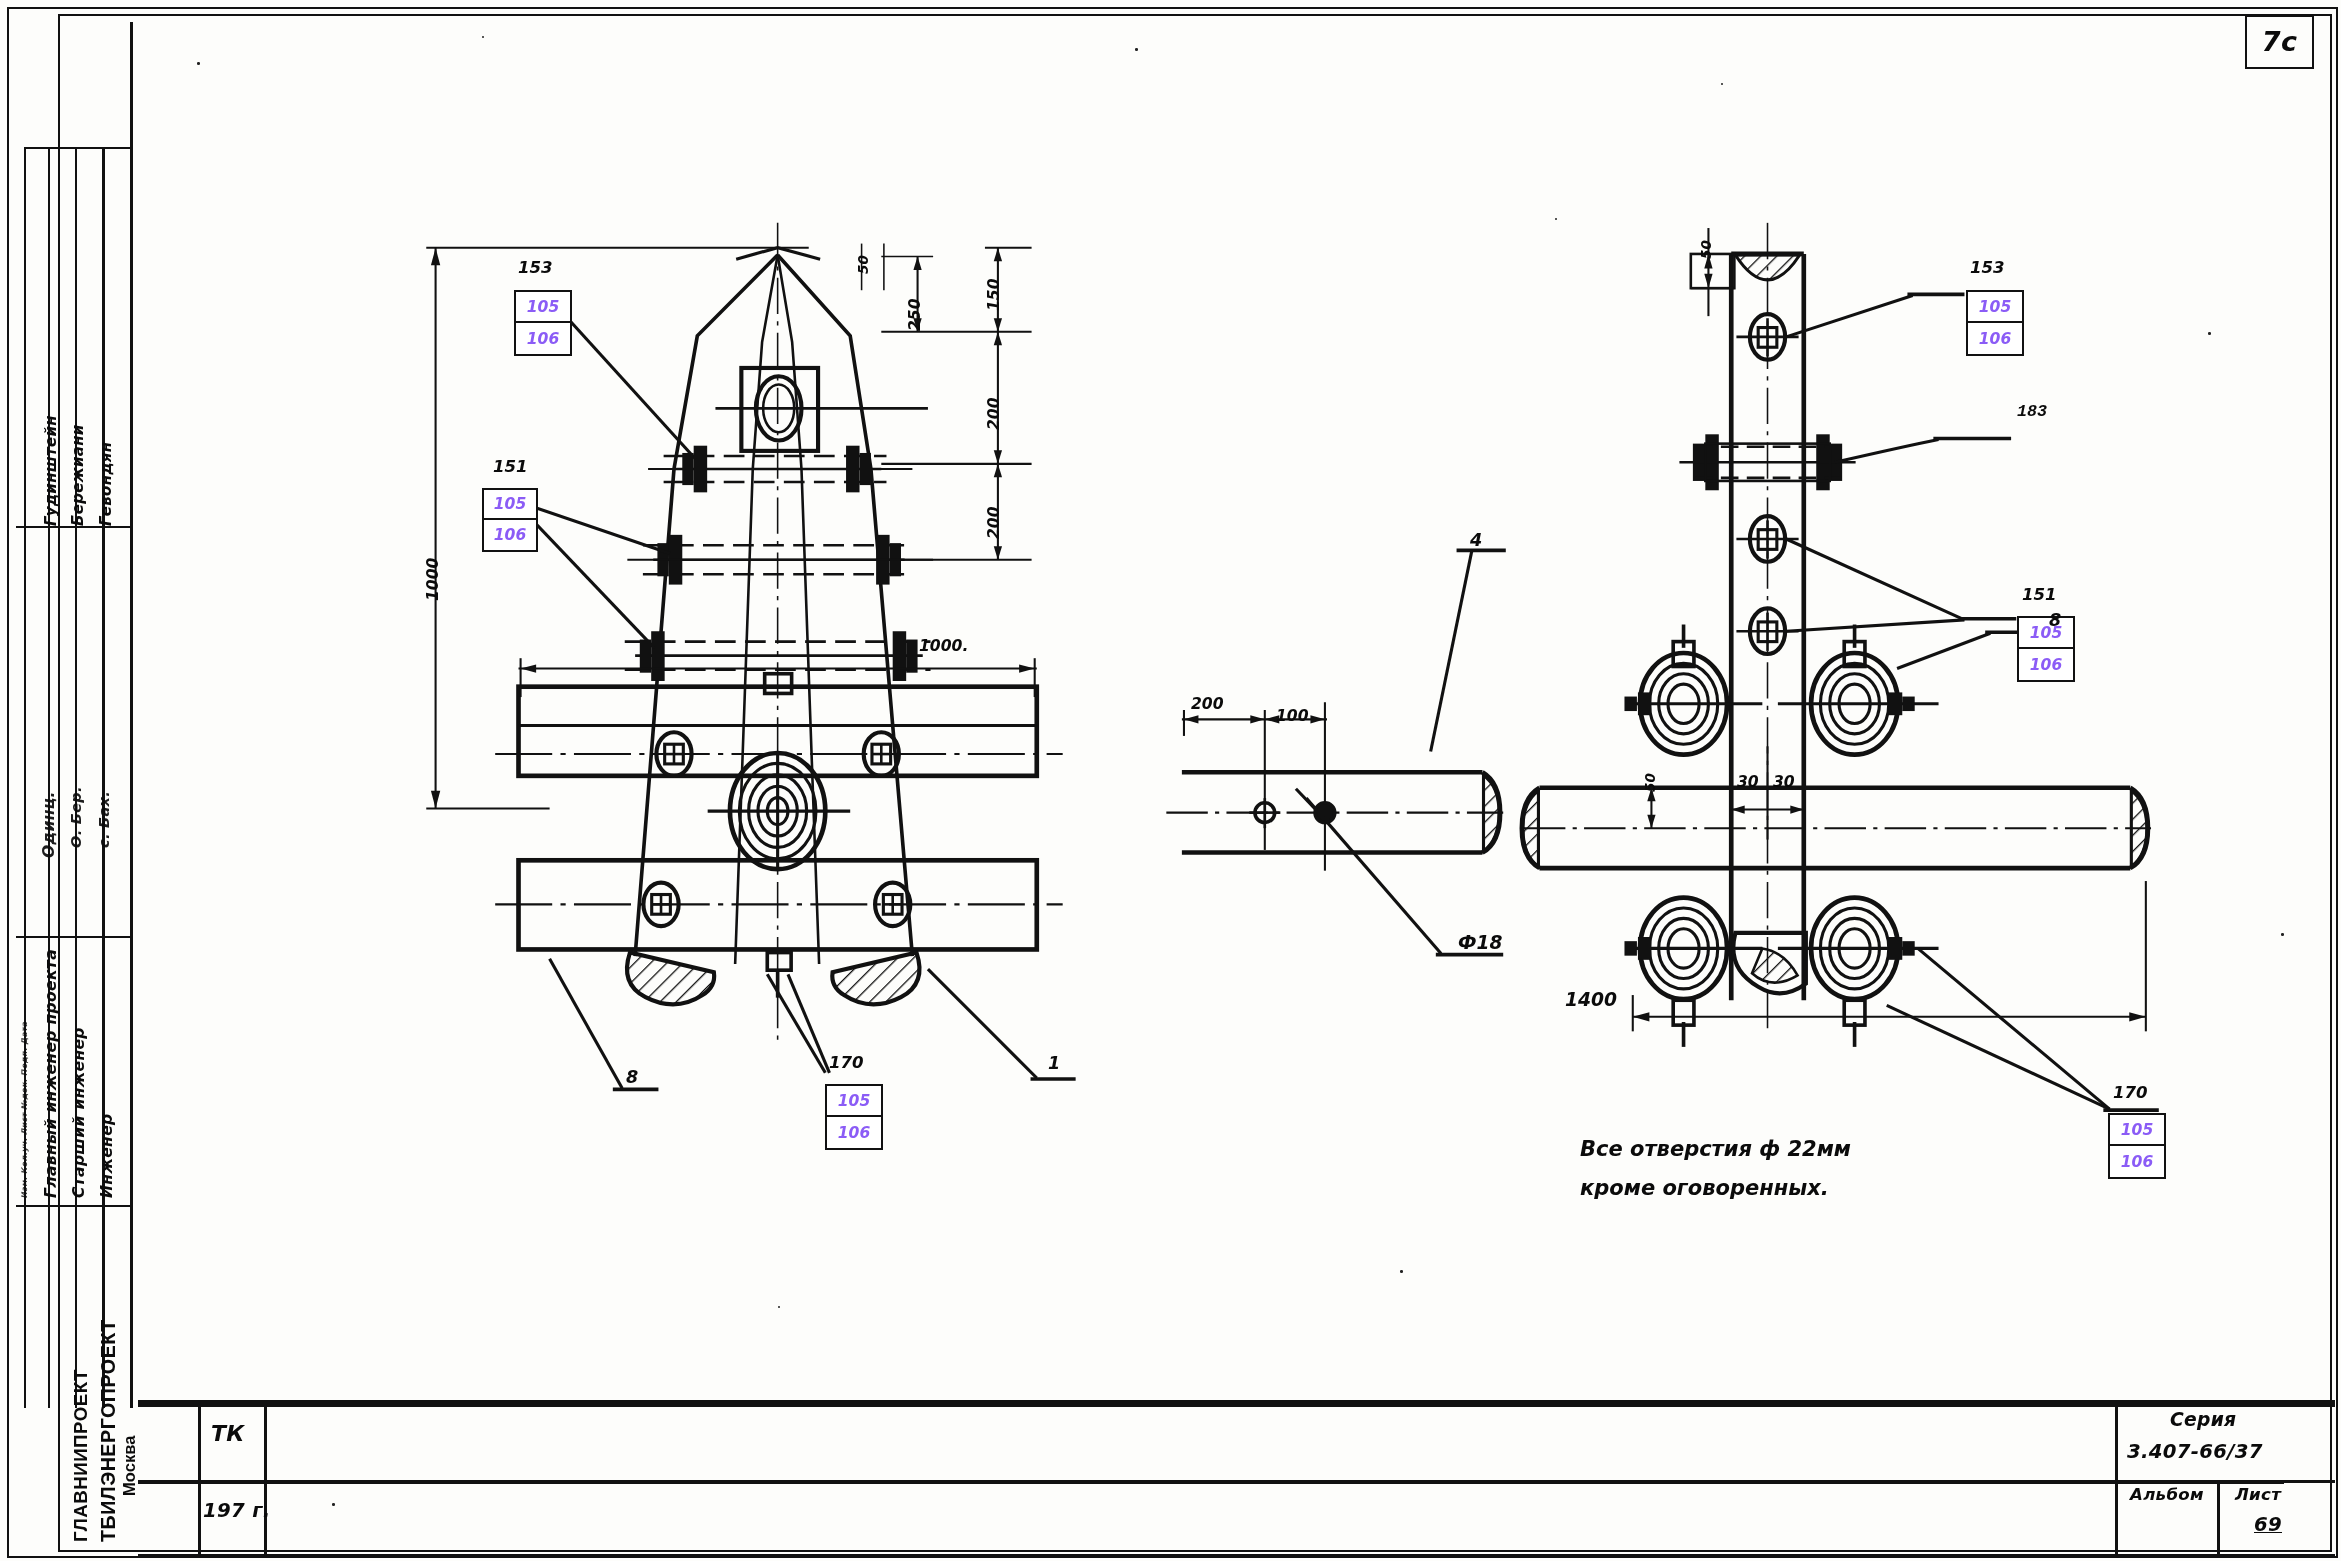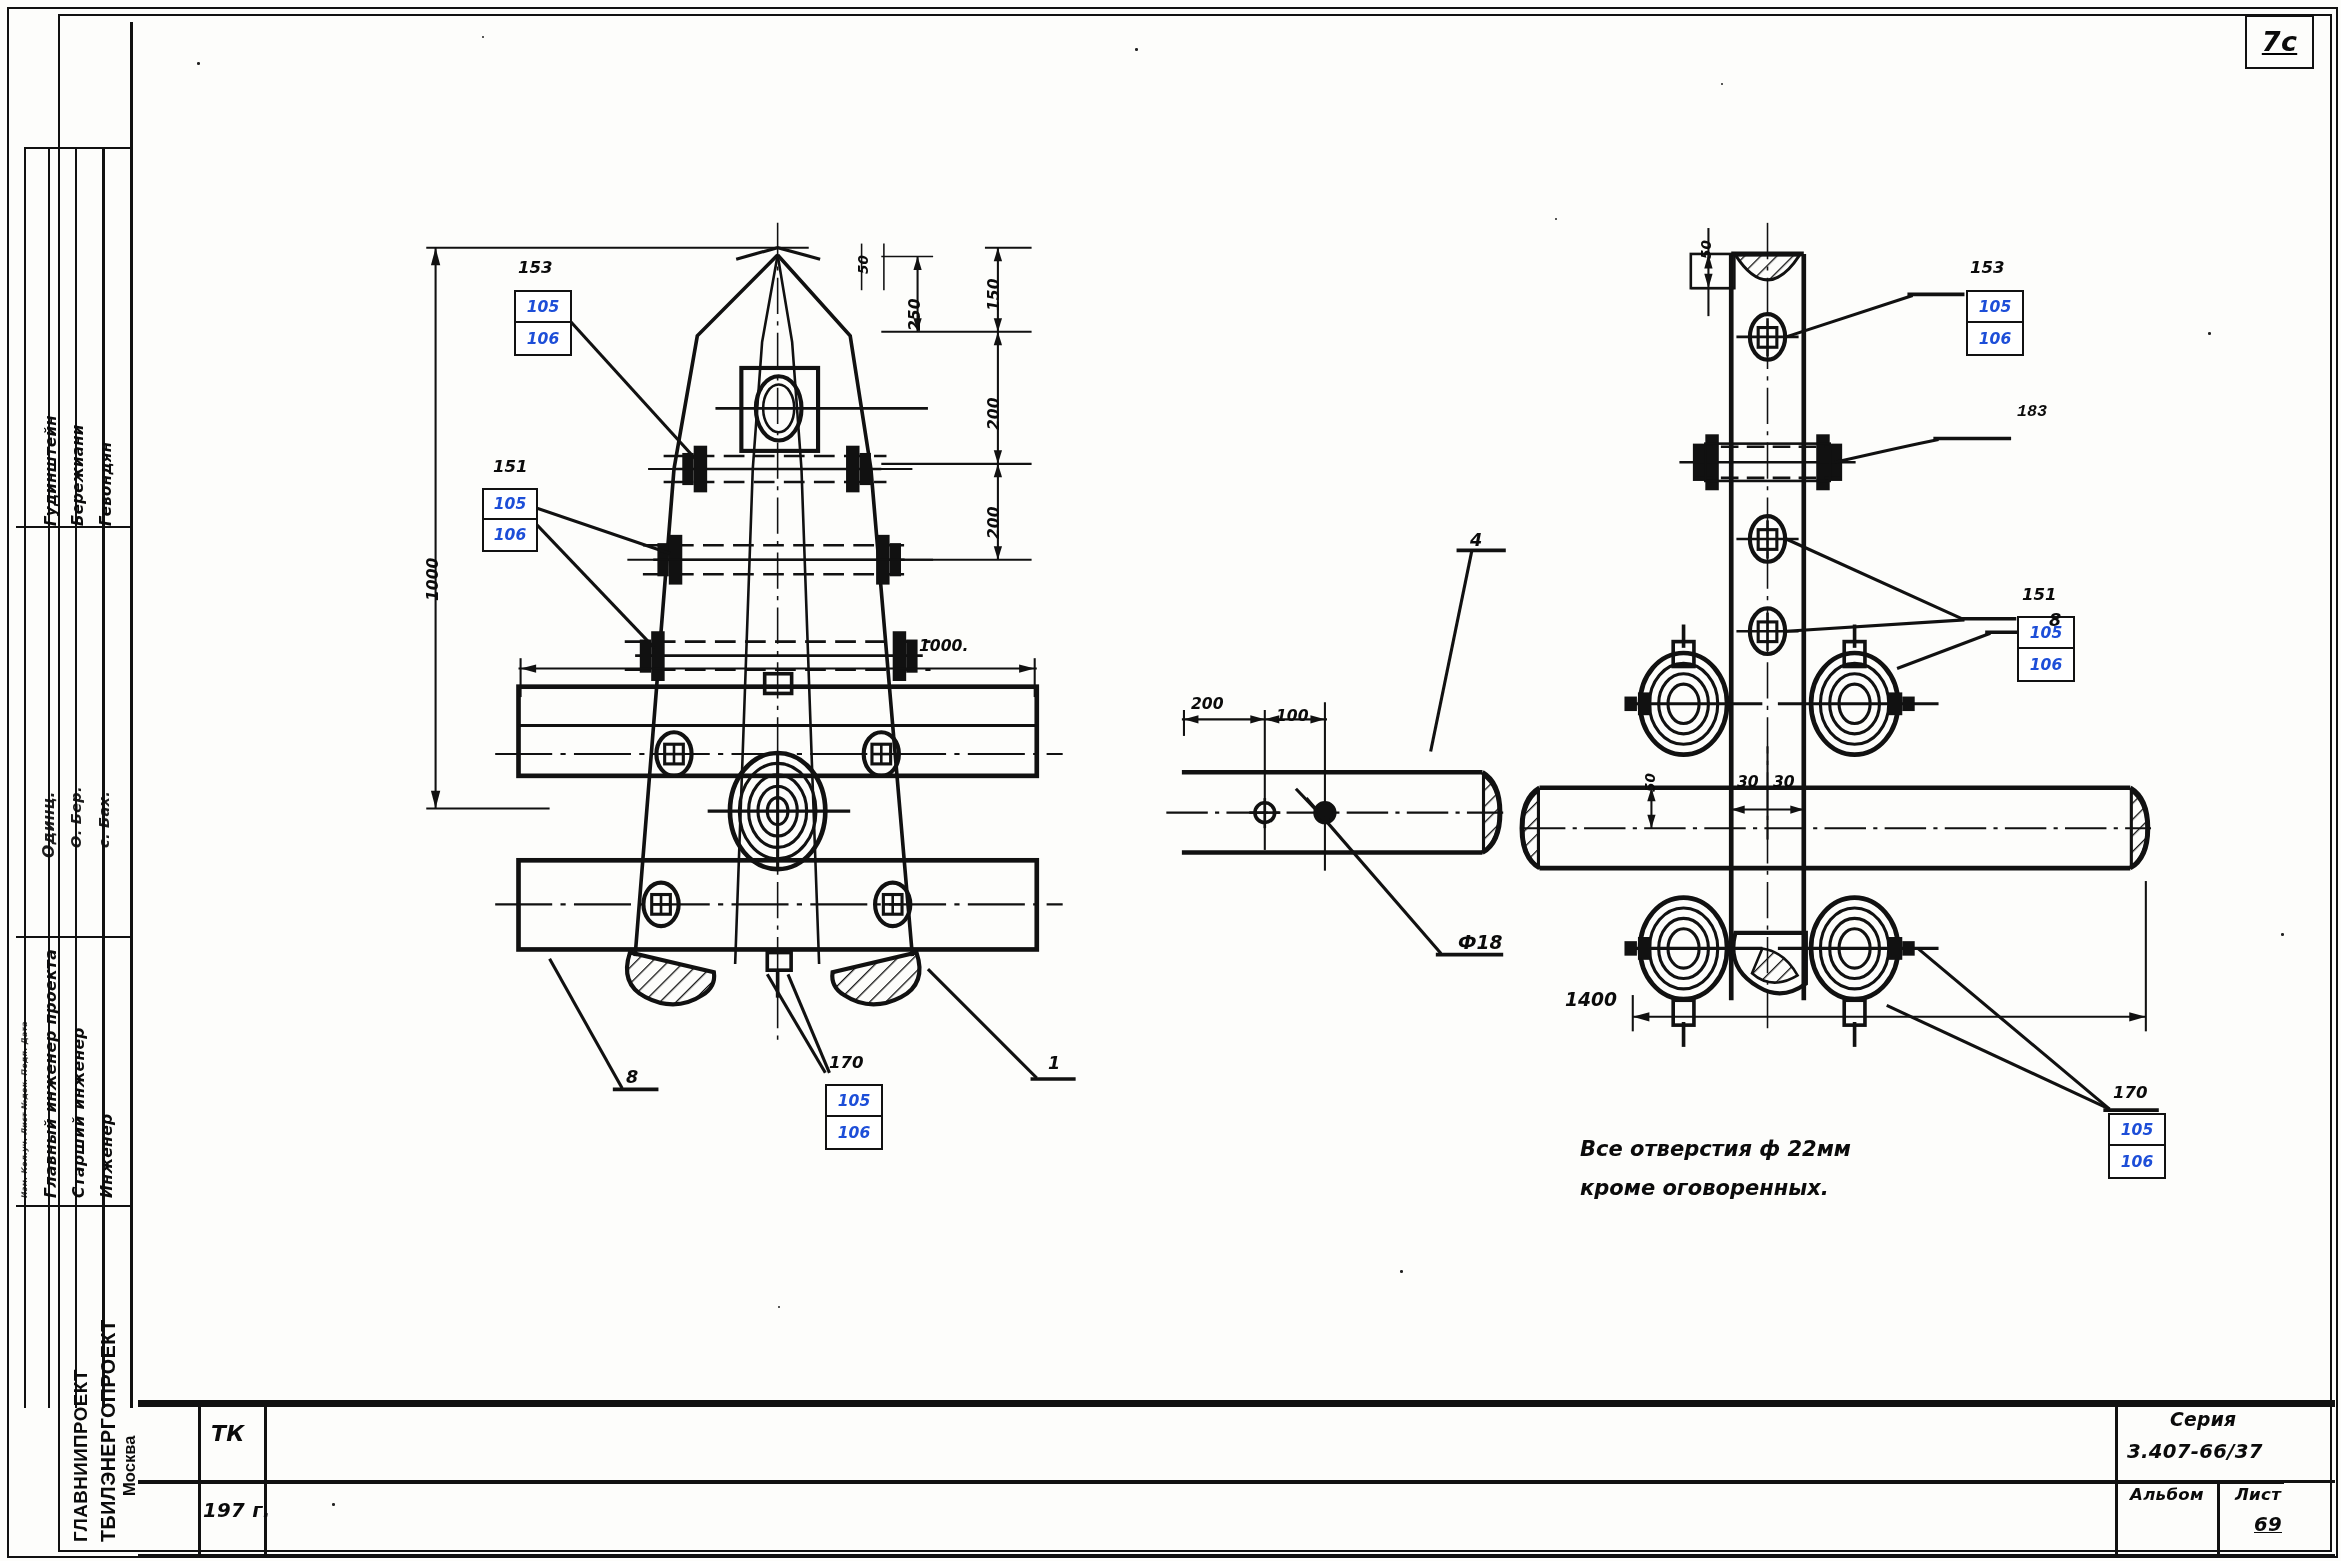--- a/index.html
+++ b/index.html
@@ -16,40 +16,40 @@
   }
   .vline{background:#111;}
   .hline{background:#111;}
 
   
   #frame-outer{left:7.3px;top:7.3px;width:2327px;height:1547px;border:2.6px solid #111;}
   #frame-inner{left:58px;top:13.5px;width:2270px;height:1534px;border:2.1px solid #111;}
 
   
   #corner-box{left:2245px;top:14.5px;width:65px;height:50px;border:2.1px solid #111;
-     display:flex;align-items:center;justify-content:center;text-decoration:underline;}
+     display:flex;align-items:center;justify-content:center;}
   #corner-box span{font-size:27px;}
 
   
   #left-stamp{left:8.3px;top:8.3px;width:130px;height:1545px;}
   .rot{transform-origin:0 0;transform:rotate(-90deg);white-space:nowrap;}
 
   
   #tblock{left:138px;top:1400px;width:2197px;height:154px;border-top:3.6px solid #111;}
   .tb-cell{position:absolute;box-sizing:border-box;}
   .tb-line{position:absolute;background:#111;}
 
   
   svg{position:absolute;left:0;top:0;}
 
   
   .lblbox{position:absolute;border:2.1px solid #111;box-sizing:border-box;background:#fff;}
   .lblbox div{border-bottom:2.1px solid #111;box-sizing:border-box;
     display:flex;align-items:center;justify-content:center;
-    font-family:"DejaVu Sans",sans-serif;font-weight:700;font-style:italic;font-size:15.6px;color:#1d4ed8;}
+    font-family:"DejaVu Sans",sans-serif;font-weight:700;font-style:italic;font-size:15.6px;color:#8b5cf6;}
   .lblbox div:last-child{border-bottom:none;}
   .toplbl{position:absolute;font-family:"DejaVu Sans",sans-serif;font-weight:700;
     font-style:italic;font-size:16.6px;color:#0b0b0b;white-space:nowrap;}
 
   .dimtxt{position:absolute;font-family:"DejaVu Sans",sans-serif;font-weight:700;
     font-style:italic;font-size:15.6px;color:#0b0b0b;white-space:nowrap;}
   .dimtxt.v{transform-origin:0 0;transform:rotate(-90deg);}
 
   .note{position:absolute;font-family:"DejaVu Sans",sans-serif;font-weight:700;
     font-style:italic;color:#0b0b0b;white-space:nowrap;line-height:1.45;font-size:21px;}

